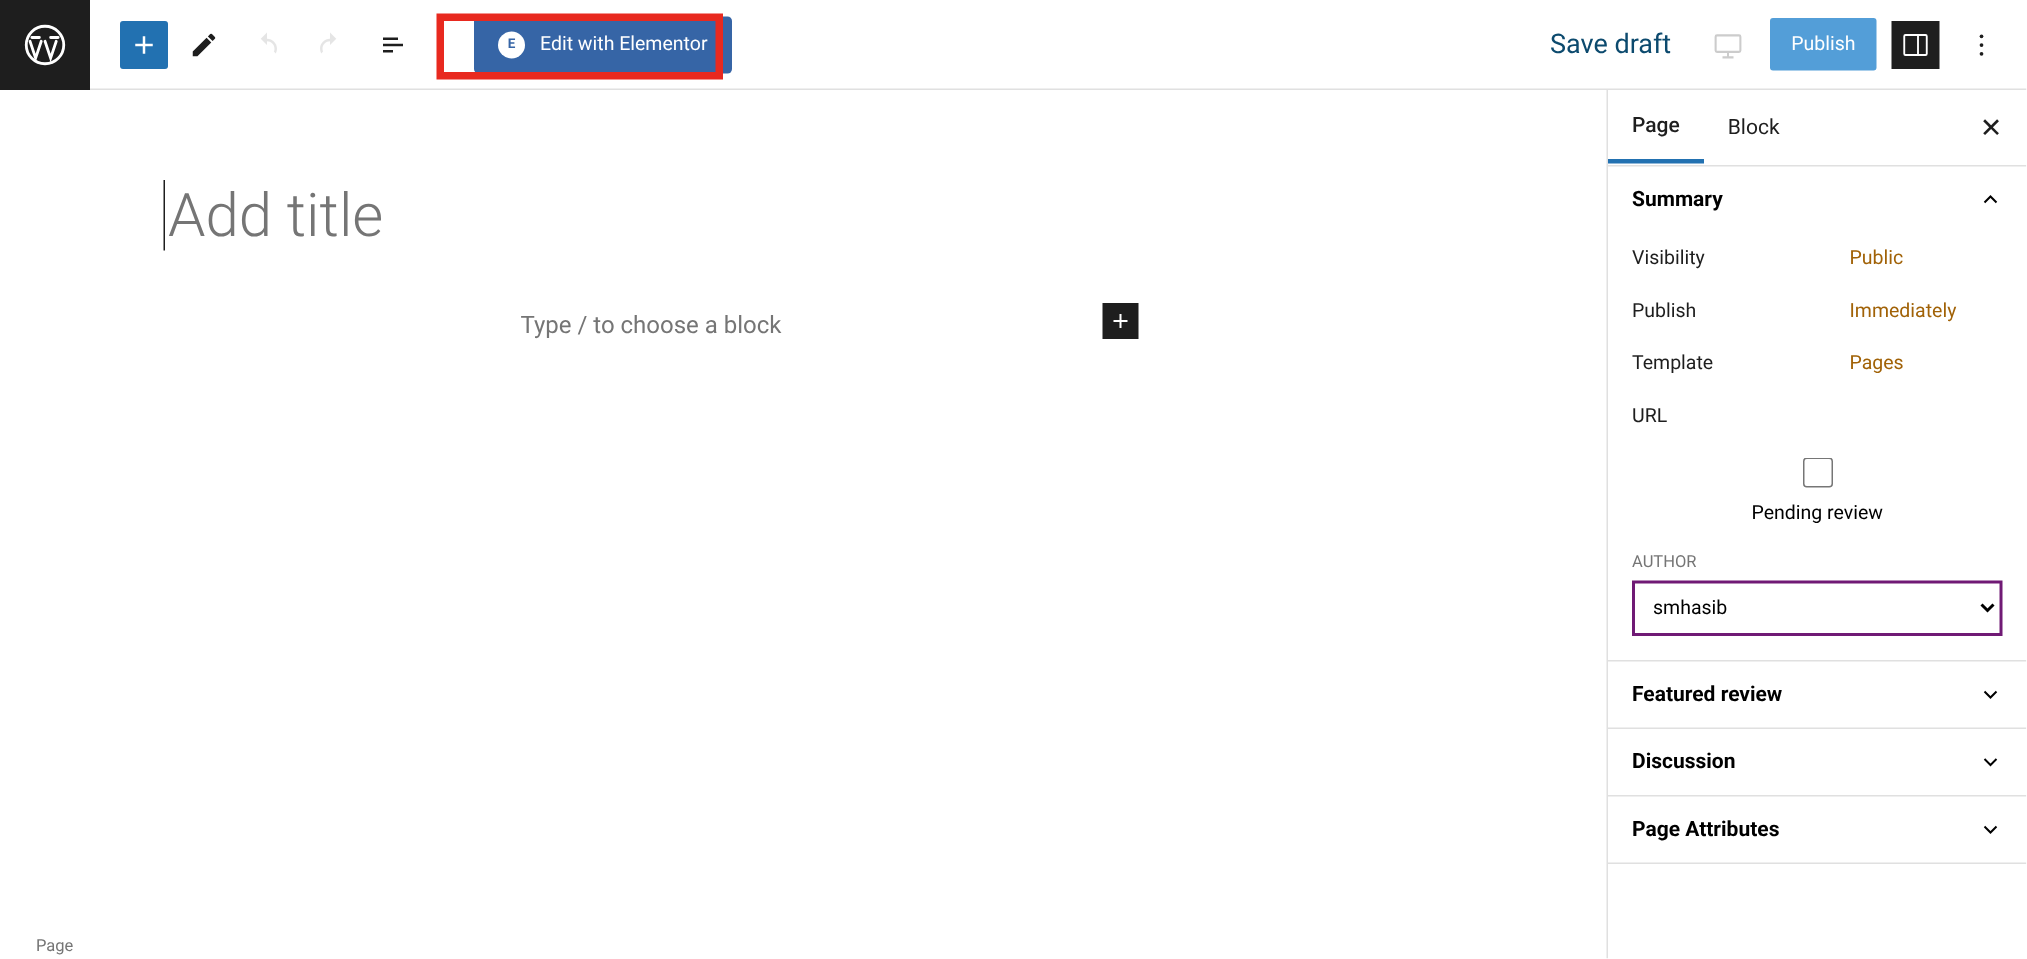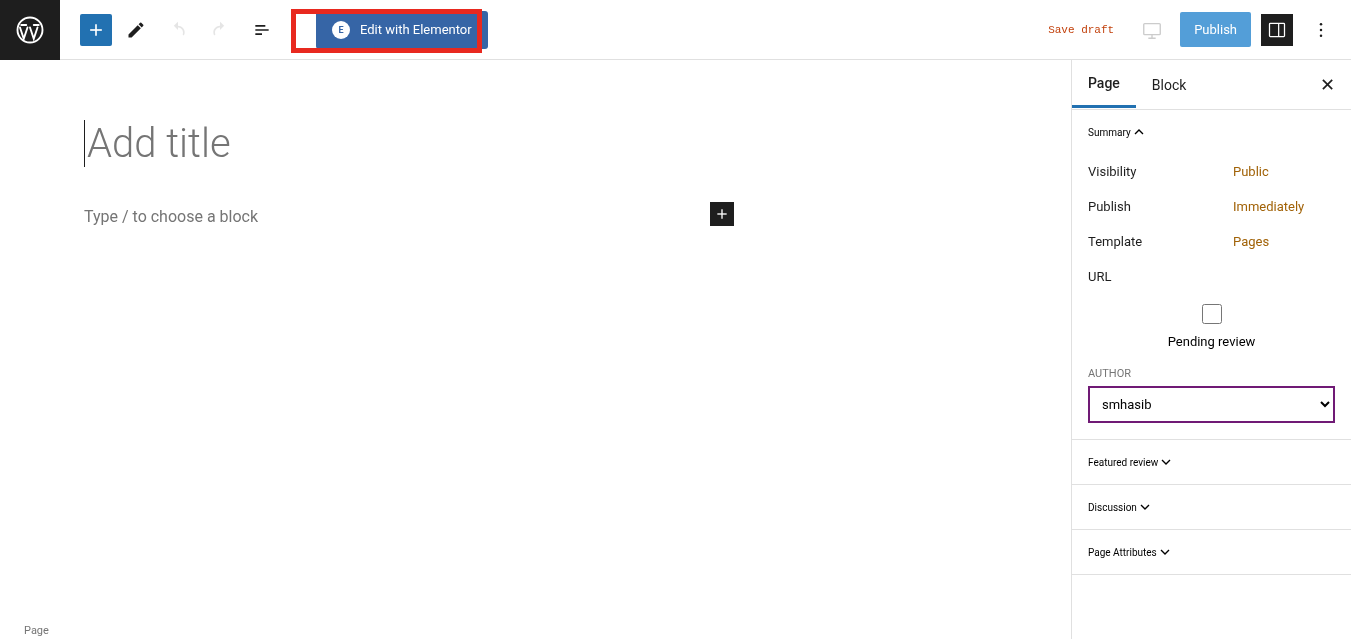--- a/index.html
+++ b/index.html
@@ -100,25 +100,24 @@
       font-weight: bold;
     }
     .toolbar-right {
       margin-left: auto;
       display: flex;
       align-items: center;
       gap: 10px;
       padding-right: 12px;
     }
     .save-draft {
-      color: #c2410c;
-      font-size: 11px;
+      color: #0c4a6e;
+      font-size: 18px;
       padding: 8px 10px;
       cursor: pointer;
-      font-family: Liberation Mono, monospace;
     }
     .preview-btn {
       width: 36px;
       height: 36px;
       display: flex;
       align-items: center;
       justify-content: center;
       color: #ccc;
       cursor: pointer;
     }
@@ -148,39 +147,40 @@
       justify-content: center;
       color: #1e1e1e;
       cursor: pointer;
     }
     .main-content {
       display: flex;
       height: calc(100% - 60px);
     }
     .editor-area {
       flex: 1;
-      padding: 60px 0 0 84px;
+      padding: 60px 0 0 109px;
       position: relative;
     }
     .title-input {
       font-size: 40px;
       color: #757575;
       font-weight: 300;
       border: none;
       outline: none;
       width: 600px;
       border-left: 1px solid #1e1e1e;
       padding-left: 2px;
     }
     .block-prompt {
       margin-top: 40px;
       color: #757575;
       font-size: 16px;
       position: relative;
       width: 650px;
+      text-align: center;
     }
     .inline-add {
       position: absolute;
       right: 0;
       top: -5px;
       width: 24px;
       height: 24px;
       background: #1e1e1e;
       display: flex;
       align-items: center;
@@ -216,23 +216,24 @@
       cursor: pointer;
       font-size: 18px;
       color: #1e1e1e;
     }
     .panel-section {
       border-bottom: 1px solid #e0e0e0;
     }
     .panel-header {
       padding: 14px 16px;
       display: flex;
-      align-items: center;
-      font-size: 10px;
-      font-weight: 400;
+      justify-content: space-between;
+      align-items: center;
+      font-size: 14px;
+      font-weight: 700;
       cursor: pointer;
     }
     .panel-body {
       padding: 0 16px 16px;
     }
     .panel-row {
       display: flex;
       padding: 10px 0;
       font-size: 13px;
       gap: 25px;

